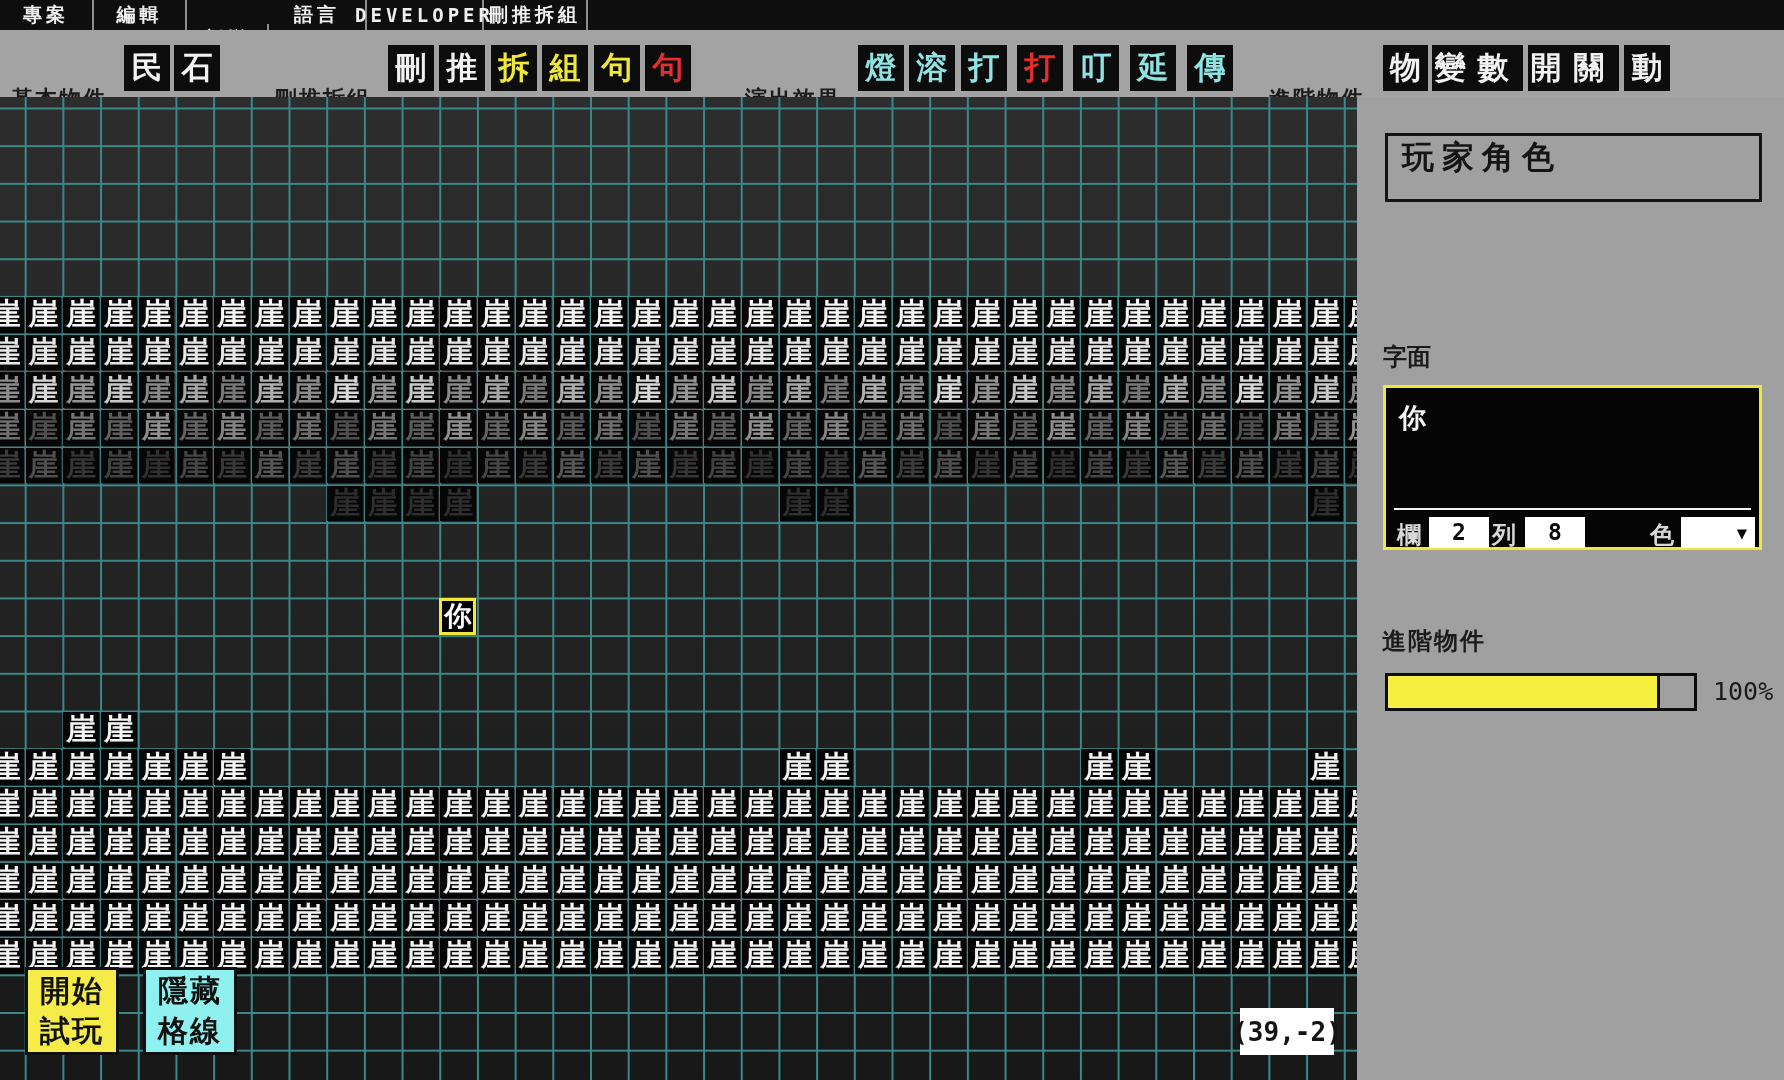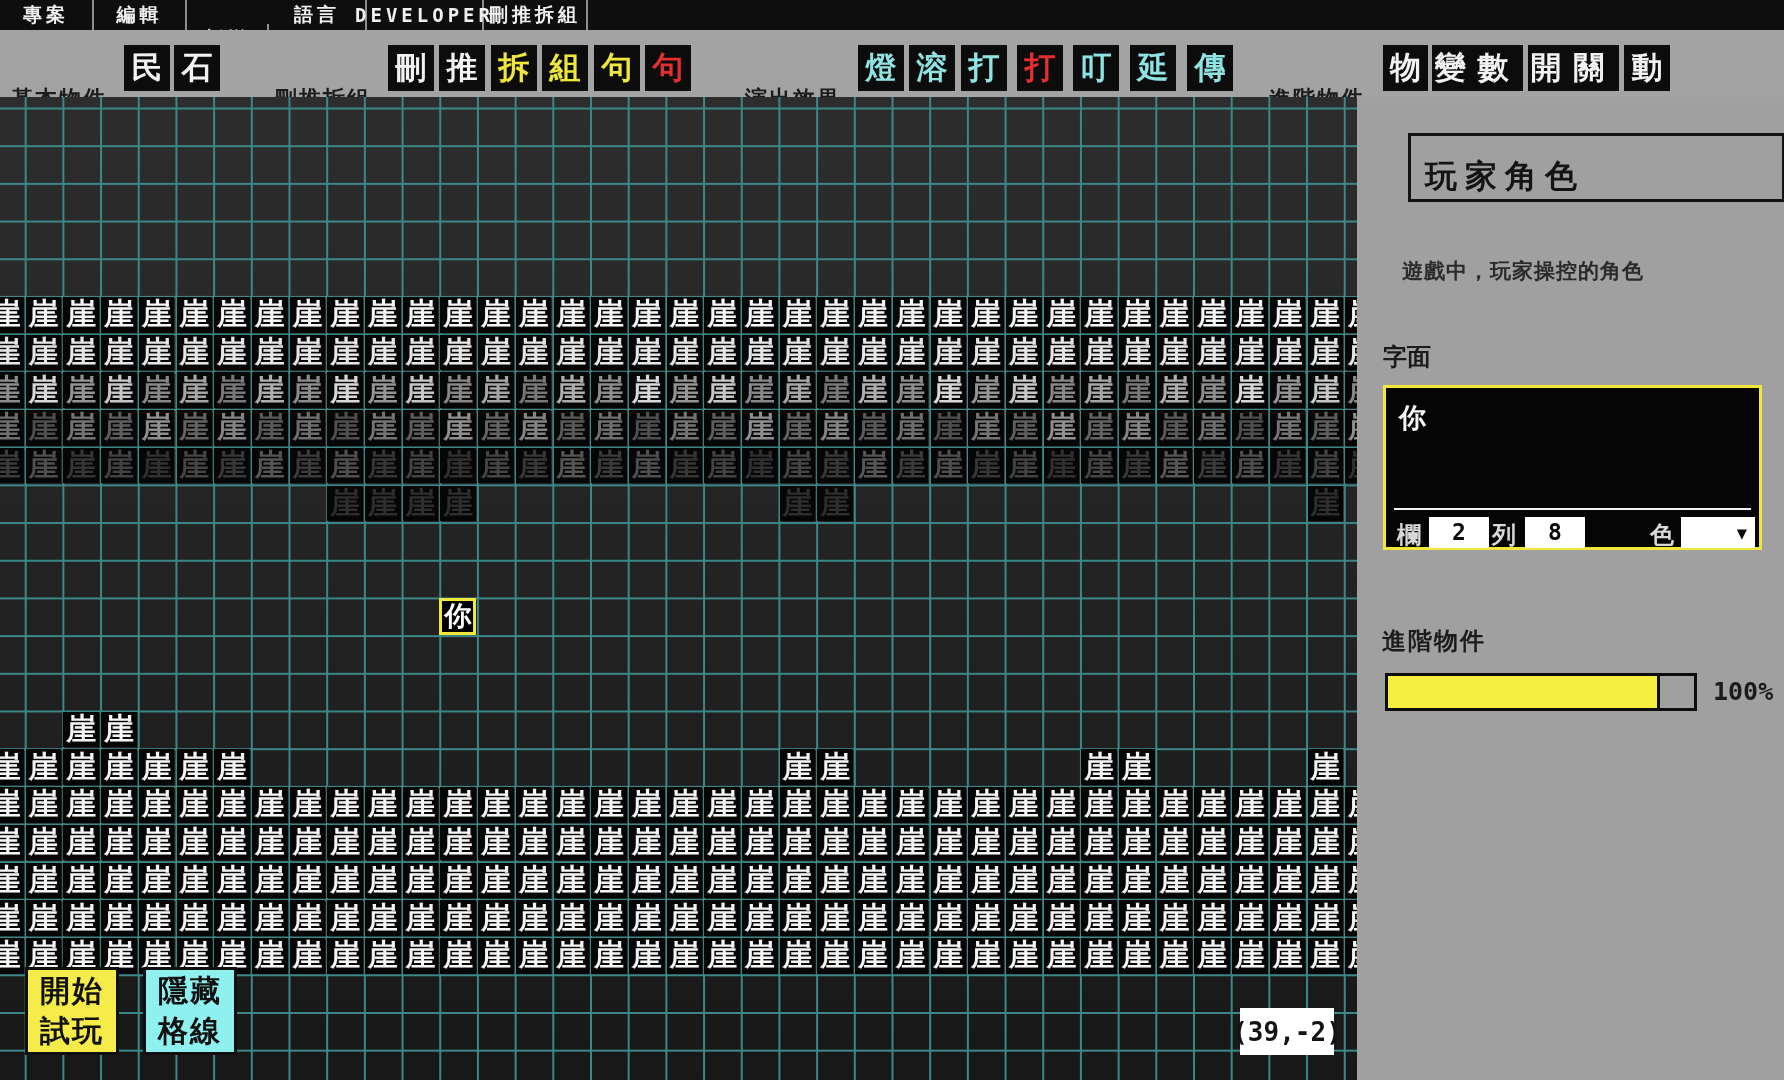--- a/index.html
+++ b/index.html
@@ -44,21 +44,21 @@
     line-height:40px; letter-spacing:2px; text-align:center; white-space:pre-line;
     display:flex; align-items:center; justify-content:center; cursor:pointer; }
   .coord-box { position:absolute; width:94px; height:47px; z-index:10;
     background:#ffffff; color:#141414; font-size:26px; font-weight:bold;
     display:flex; align-items:center; justify-content:center; }
 
   
   .side-panel { position:absolute; left:1357px; top:97px; width:427px; height:983px;
     background:#a0a0a0; }
   .sp-title-box { position:absolute; left:28px; top:36px; width:377px; height:69px;
-    border:3px solid #141414; display:flex; align-items:flex-end;margin-left:23px; }
+    border:3px solid #141414; display:flex; align-items:flex-start; }
   .sp-title { color:#141414; font-size:32px; font-weight:bold; letter-spacing:8px;
     padding-left:14px; }
   .sp-desc { position:absolute; left:45px; top:160px; width:360px;
     color:#2a2a2a; font-size:21px; font-weight:bold; letter-spacing:1px; }
   .sp-glyph-label { position:absolute; left:26px; top:244px;
     color:#1b1b1b; font-size:24px; font-weight:bold; }
   .glyph-box { position:absolute; left:26px; top:288px; width:379px; height:165px;
     background:#050505; border:3px solid #f0e838; }
   .glyph-preview { position:absolute; left:13px; top:12px; color:#f5f5f5;
     font-size:27px; font-weight:bold; }
@@ -70,21 +70,21 @@
   .gb-select { position:absolute; top:129px; width:74px; height:31px; background:#ffffff;
     display:flex; align-items:center; justify-content:flex-end; padding-right:8px;
     color:#0a0a0a; font-size:17px; cursor:pointer; }
   .sp-opacity-label { position:absolute; left:25px; top:528px;
     color:#1b1b1b; font-size:24px; font-weight:bold; letter-spacing:2px; }
   .opacity-slider { position:absolute; left:28px; top:576px; width:312px; height:38px;
     border:3px solid #0d0d0d; display:flex; cursor:pointer; }
   .opacity-fill { height:100%; background:#f5ef3f; }
   .opacity-handle { flex:1; height:100%; background:#a0a0a0; border-left:3px solid #0d0d0d; }
   .opacity-value { position:absolute; left:356px; top:580px; color:#1b1b1b;
-    font-size:25px; font-weight:bold; }
+    font-size:25px; font-weight:normal; }
 </style>
 </head>
 <body>
 
 <div id="app">
 
   <div class="menu-bar">
       <div class="menu-item" style="width: 94px;">專案</div>
       <div class="menu-item" style="width: 93px;">編輯</div>
       <div class="menu-item" style="width: 82px; margin-top: 24px;">新增</div>
@@ -516,21 +516,20 @@
 格線</div>
       <div class="overlay-btn" style="left: 25px; top: 870px; background: rgb(245, 236, 74);">開始
 試玩</div>
       <div class="coord-box" style="left: 1240px; top: 911px;">(39,-2)</div>
     </div>
 
   <div class="side-panel">
     <div class="sp-title-box">
       <span class="sp-title">玩家角色</span>
     </div>
-    <div class="sp-desc">遊戲中，玩家操控的角色</div>
 
     <div class="sp-glyph-label">字面</div>
 
     <div class="glyph-box">
       <div class="glyph-preview">你</div>
       <div class="glyph-sep"></div>
       <div class="gb-label" style="left:11px">欄</div>
       <div class="gb-input" style="left:43px">2</div>
       <div class="gb-label" style="left:106px">列</div>
       <div class="gb-input" style="left:139px">8</div>

